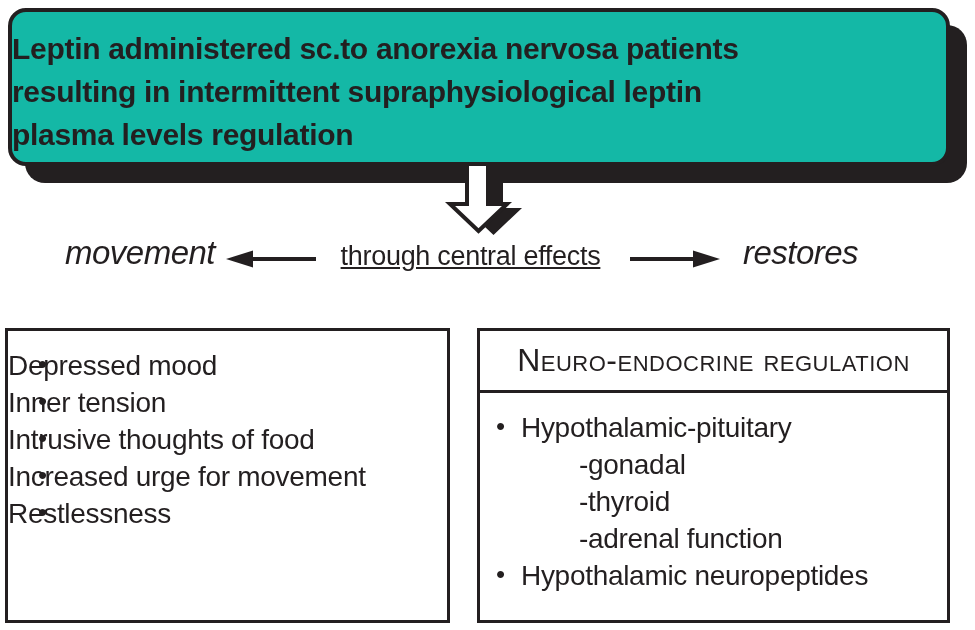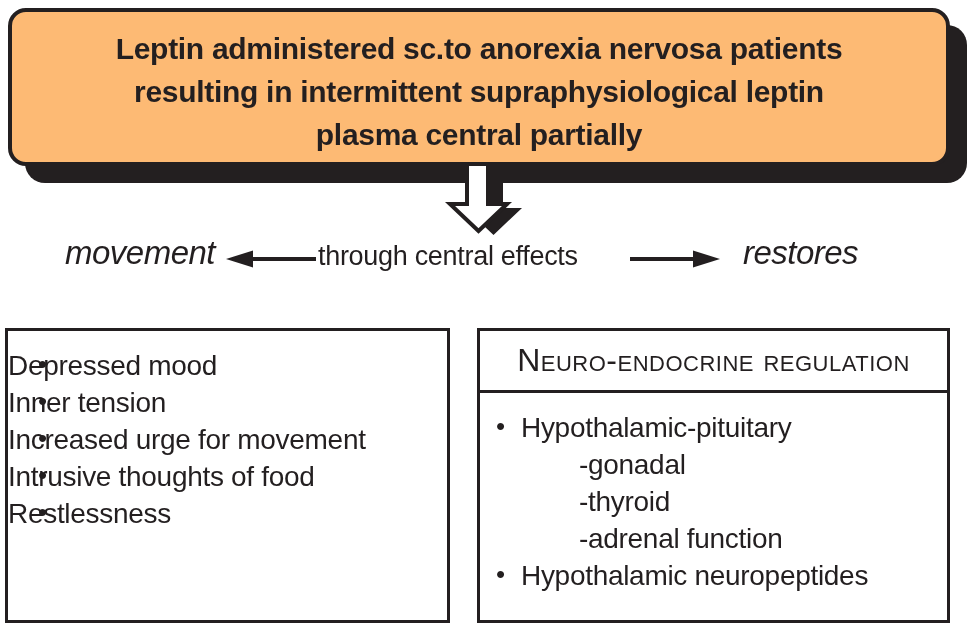--- a/index.html
+++ b/index.html
@@ -27,25 +27,25 @@
     background: #231f20;
     border-radius: 20px;
     z-index: 1;
   }
   .top-box {
     position: absolute;
     left: 8px;
     top: 8px;
     width: 934px;
     height: 150px;
-    background: #fdba74;
+    background: #14b8a6;
     border: 4px solid #231f20;
     border-radius: 18px;
     z-index: 2;
-    text-align: center;
+    text-align: left;
     padding-top: 0;
   }
   .top-box .line {
     font-size: 30px;
     font-weight: 700;
     line-height: 43px;
     letter-spacing: -0.3px;
   }
   .top-box .line:first-child { margin-top: 15px; }
 
@@ -67,23 +67,24 @@
     z-index: 4;
   }
   .flow-label-reduces  { left: 55px;  top: 234px; width: 170px; }
   .flow-label-restores { left: 718px; top: 234px; width: 165px; }
   .flow-label-center {
     position: absolute;
     left: 318px;
     top: 241px;
     width: 305px;
     font-size: 27px;
-    text-align: left;
+    text-align: center;
     letter-spacing: -0.3px;
     z-index: 4;
+    text-decoration: underline;
   }
   .h-arrow-svg { position: absolute; z-index: 4; }
   .h-arrow-left  { left: 226px; top: 248px; }
   .h-arrow-right { left: 628px; top: 248px; }
 
   
   .panel {
     position: absolute;
     top: 328px;
     background: #ffffff;
@@ -130,21 +131,21 @@
 </style>
 </head>
 <body>
 
 <div class="canvas">
 
   <div class="top-box-shadow"></div>
   <div class="top-box">
     <div class="line">Leptin administered sc.to anorexia nervosa patients</div>
     <div class="line">resulting in intermittent supraphysiological leptin</div>
-    <div class="line">plasma central partially</div>
+    <div class="line">plasma levels regulation</div>
   </div>
 
   <svg class="down-arrow-svg" width="120" height="72" viewBox="0 0 120 72">
     <polygon points="37,-5 37,38 20,38 48.5,65 77,38 58,38 58,-5" transform="translate(15,4)" fill="#231f20"></polygon>
     <polygon points="37,-5 37,38 20,38 48.5,65 77,38 58,38 58,-5" fill="#ffffff" stroke="#231f20" stroke-width="4"></polygon>
   </svg>
 
   <div class="flow-label-italic flow-label-reduces">movement</div>
 
   <svg class="h-arrow-svg h-arrow-left" width="92" height="22" viewBox="0 0 92 22">
@@ -158,22 +159,22 @@
     <line x1="2" y1="11" x2="67" y2="11" stroke="#231f20" stroke-width="4"></line>
     <polygon points="92,11 65,2.5 65,19.5" fill="#231f20"></polygon>
   </svg>
 
   <div class="flow-label-italic flow-label-restores">restores</div>
 
   <div class="panel panel-clinical">
     <div class="panel-body">
       <div class="bullet-item">Depressed mood</div>
       <div class="bullet-item">Inner tension</div>
+      <div class="bullet-item">Intrusive thoughts of food</div>
       <div class="bullet-item">Increased urge for movement</div>
-      <div class="bullet-item">Intrusive thoughts of food</div>
       <div class="bullet-item">Restlessness</div>
     </div>
   </div>
 
   <div class="panel panel-neuro">
     <div class="panel-header">
       <span class="panel-title">Neuro-endocrine regulation</span>
     </div>
     <div class="panel-body">
       <div class="bullet-item">Hypothalamic-pituitary</div>

